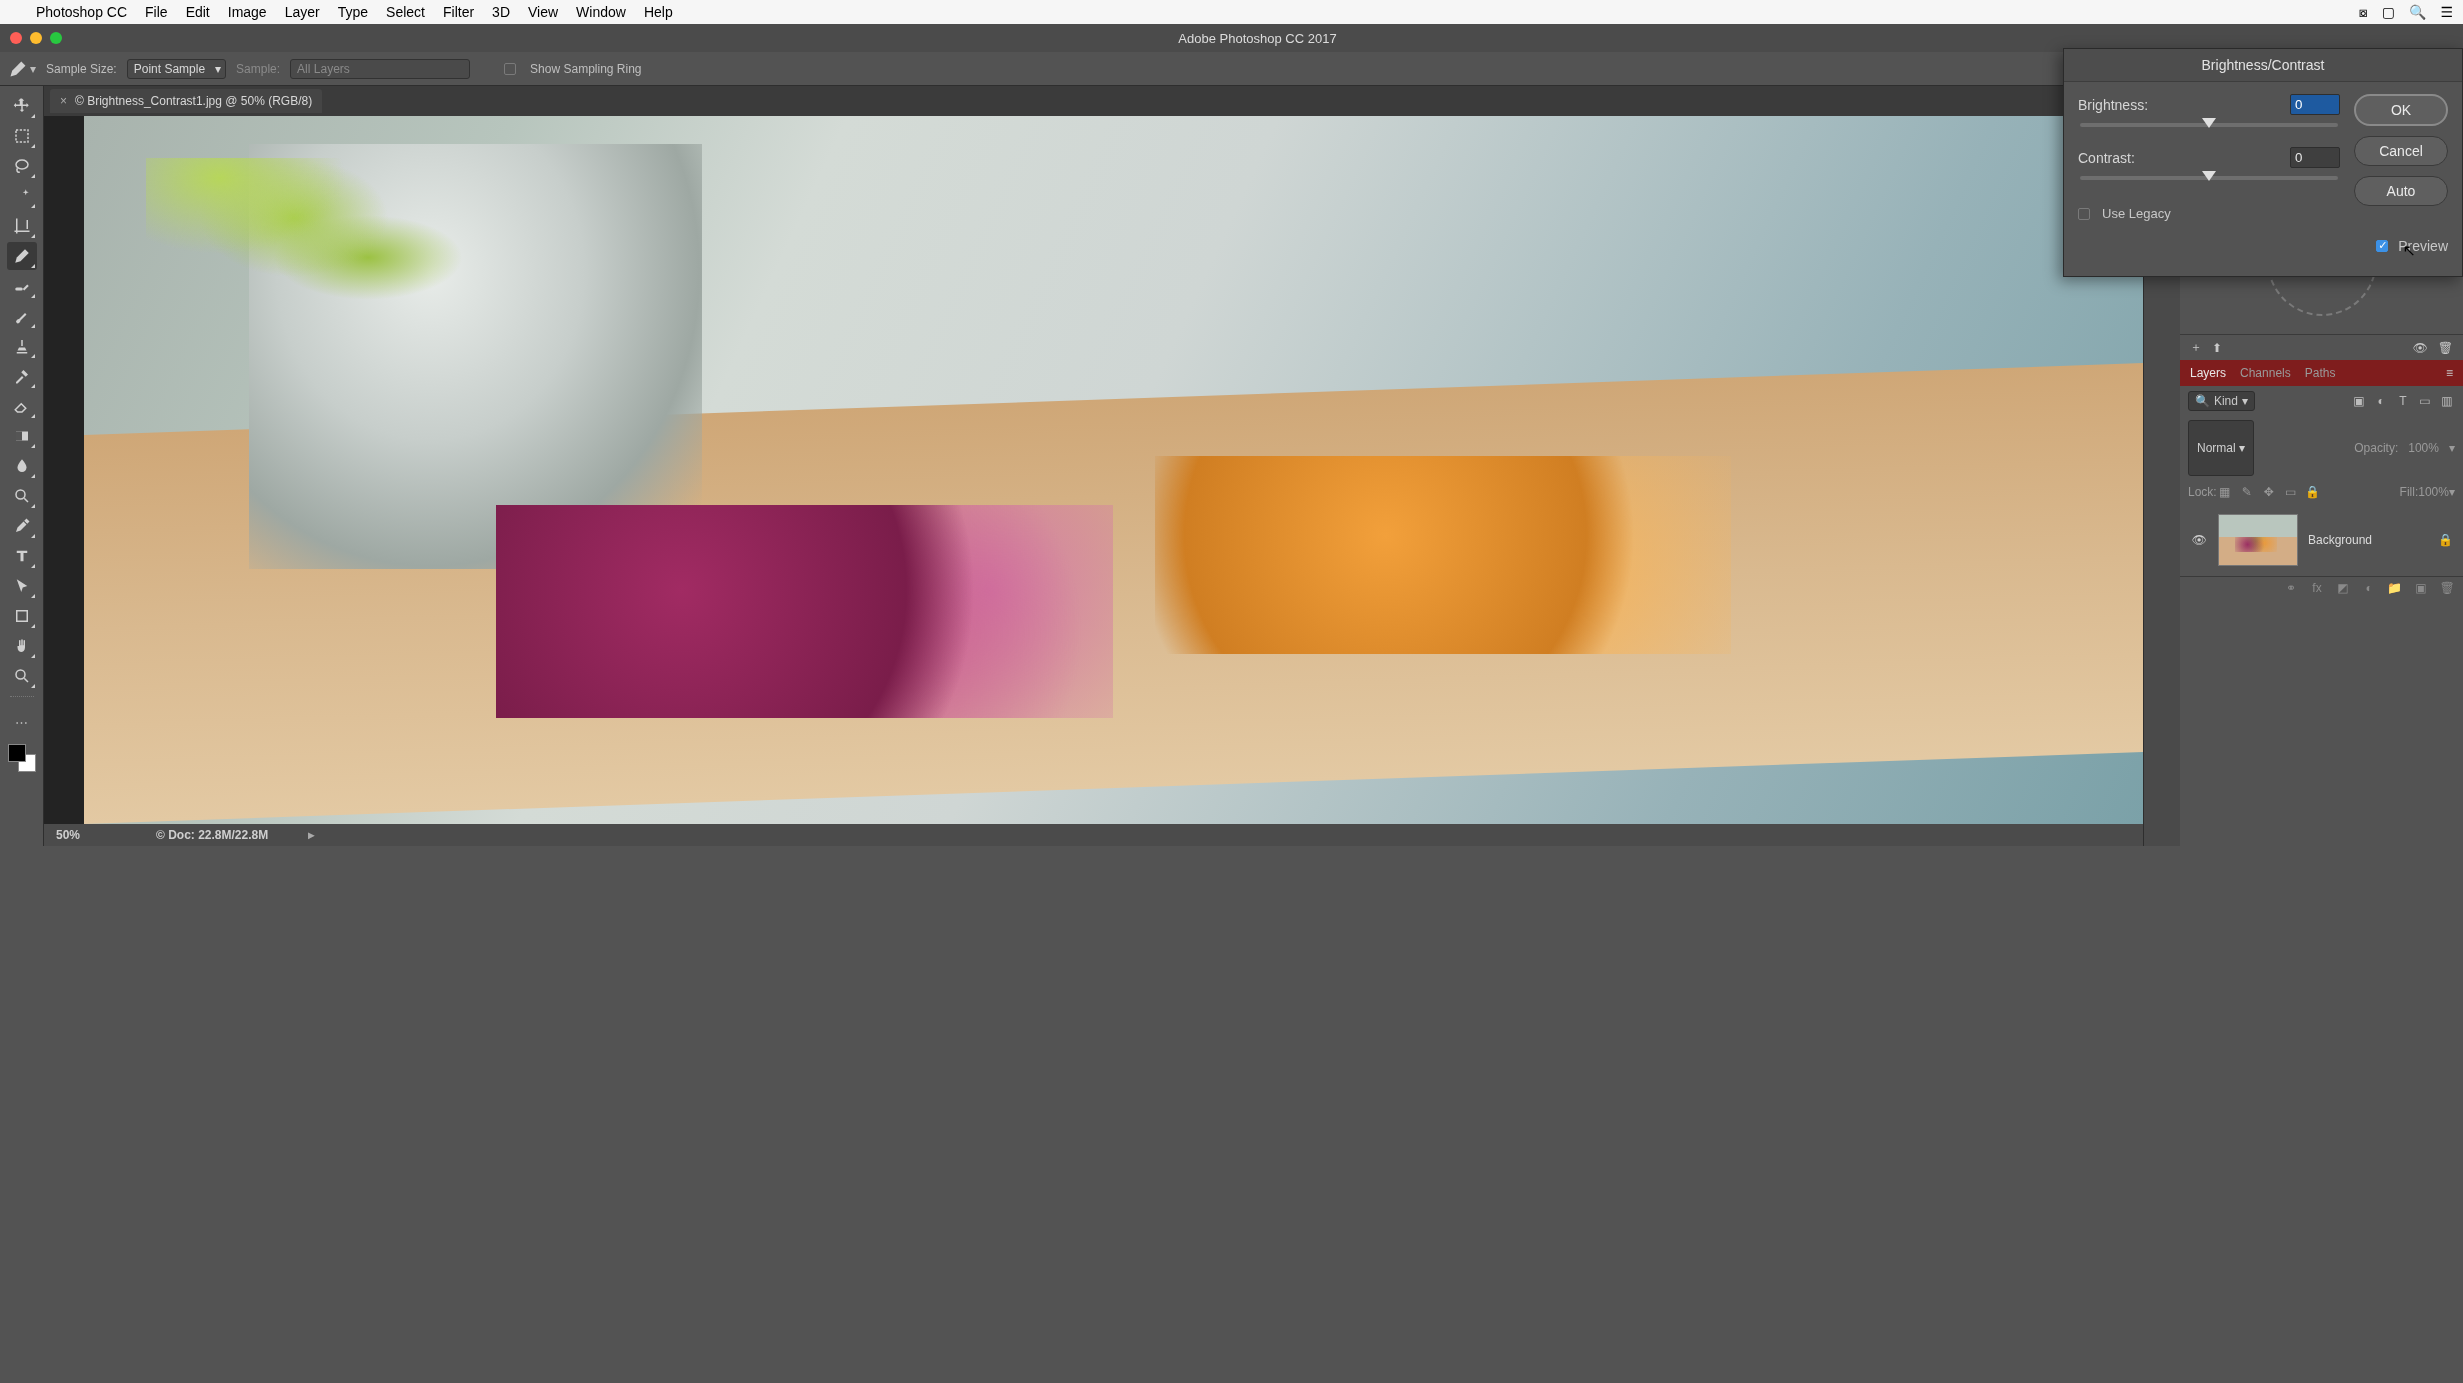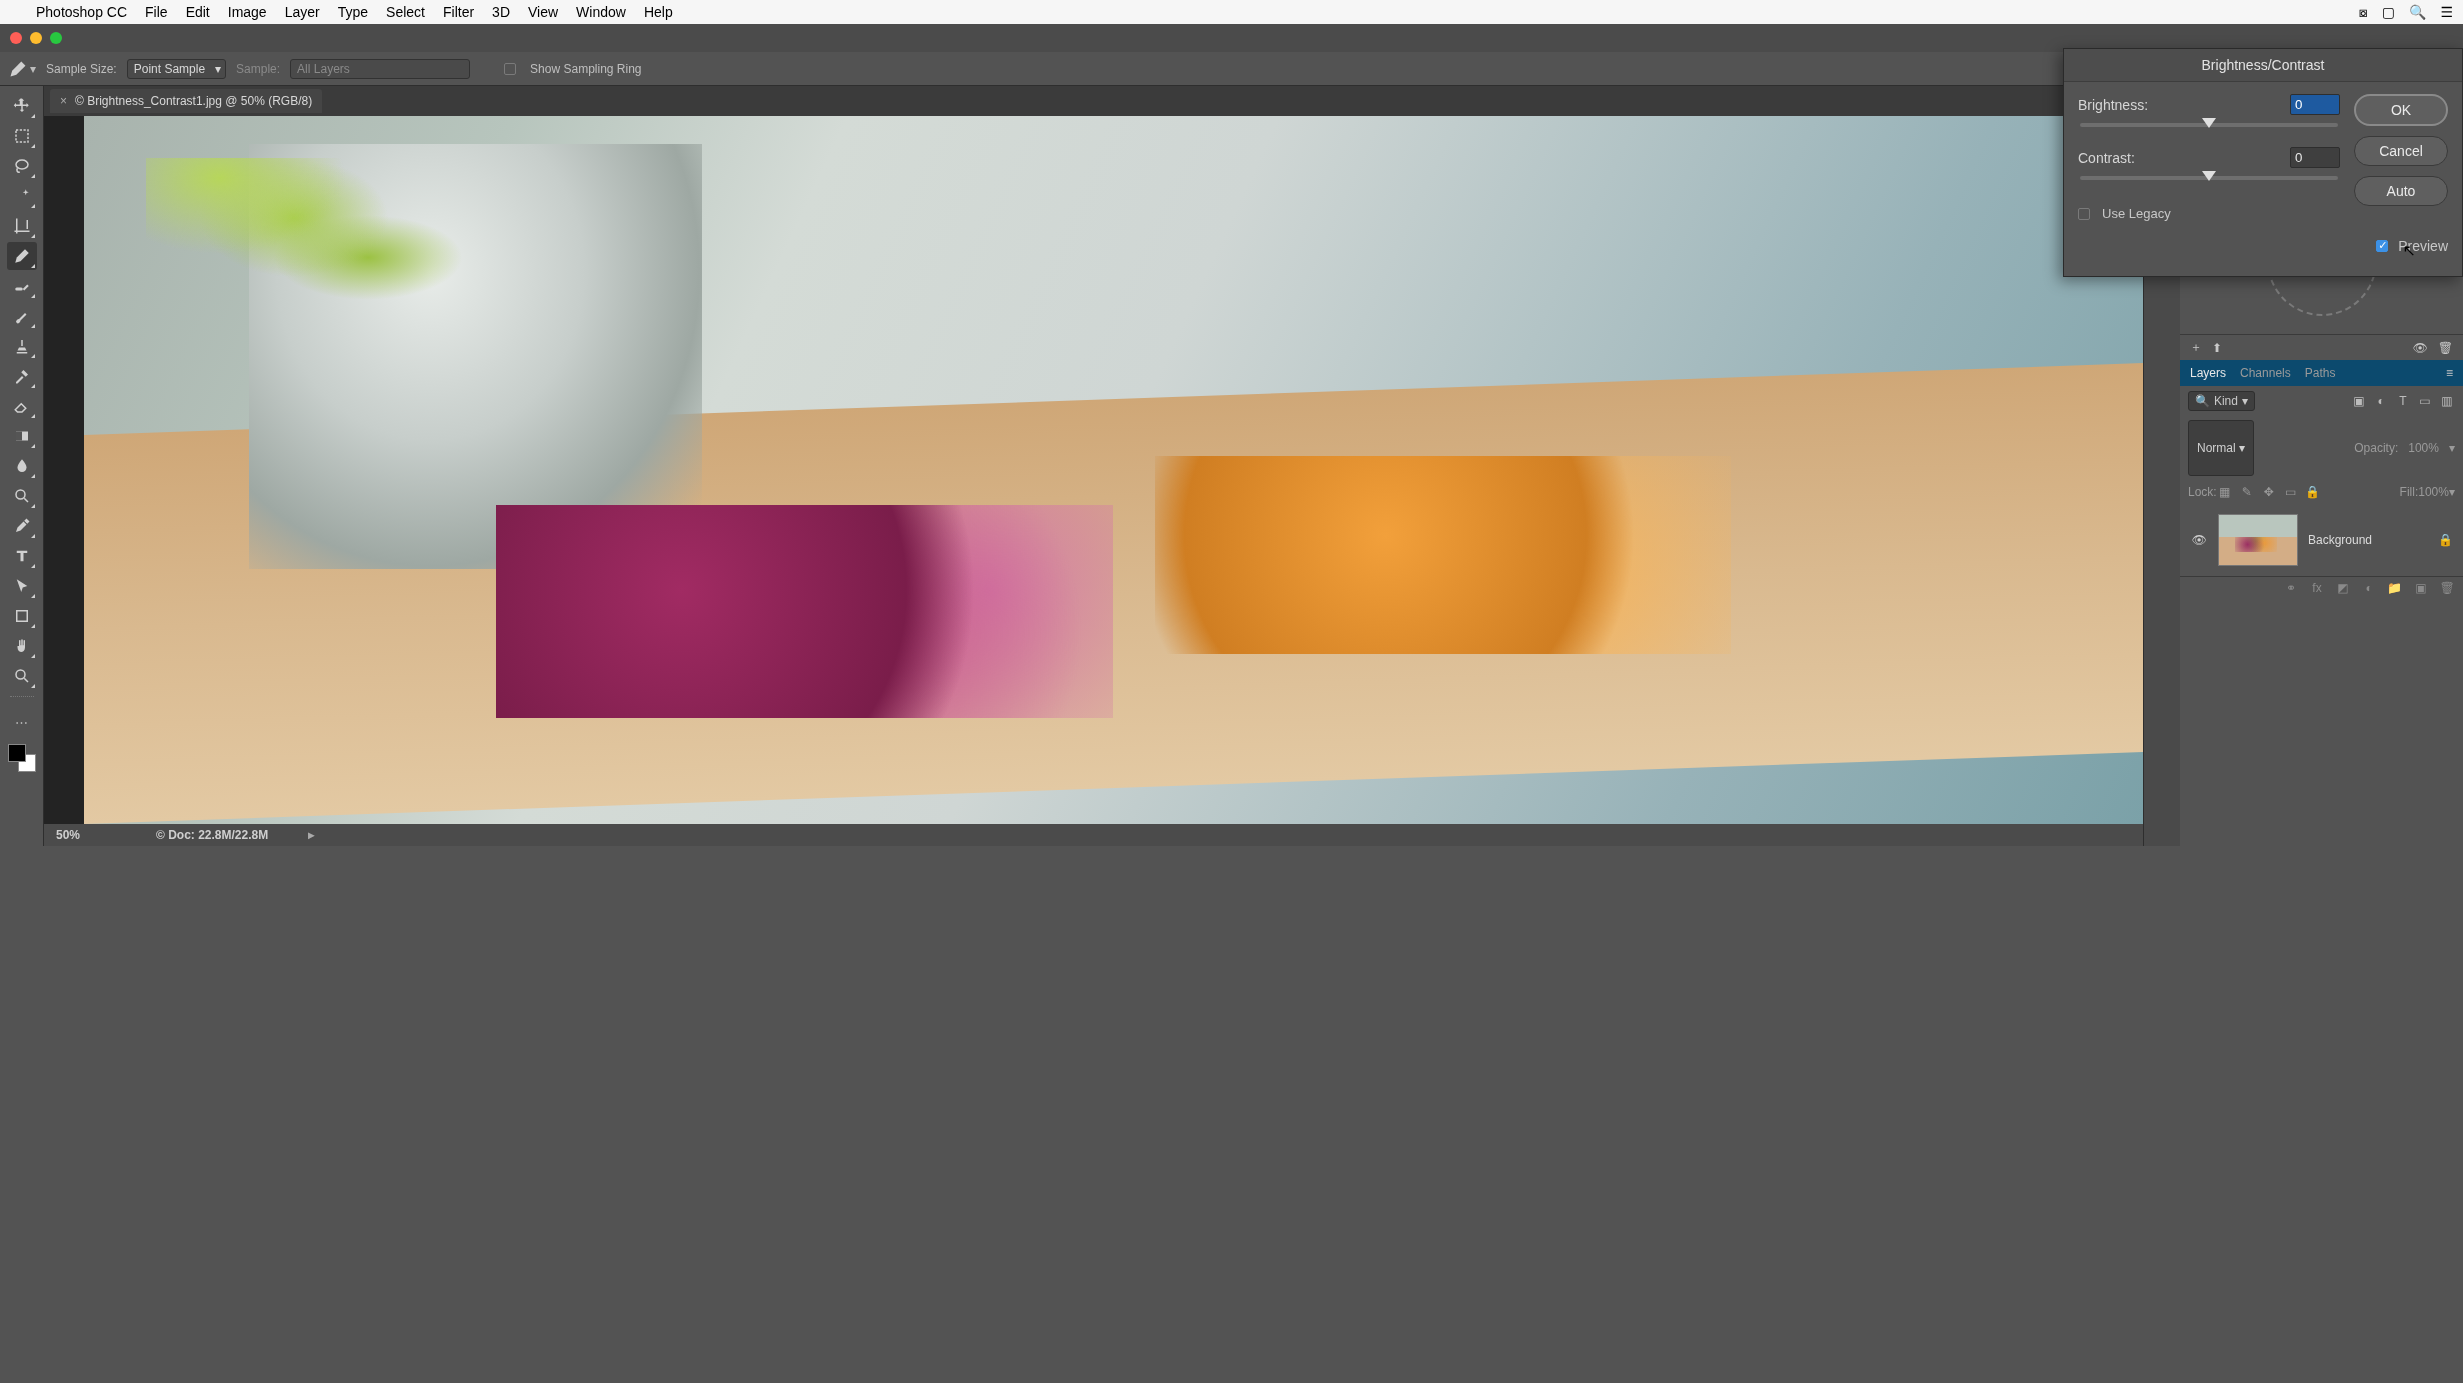--- a/index.html
+++ b/index.html
@@ -53,21 +53,21 @@
   .fern{position:absolute;top:6%;left:3%;width:18%;height:28%;background:radial-gradient(ellipse at 20% 10%, #b7d65b 0%, transparent 30%), radial-gradient(ellipse at 40% 30%, #a8cc4d 0%, transparent 30%), radial-gradient(ellipse at 60% 50%, #9cc243 0%, transparent 30%);}
 
   .status-bar { height:22px; background:#4b4b4b; color:#cfcfcf; font-size:12px; display:flex; align-items:center; gap:40px; padding:0 12px;font-weight:bold;}
   .status-bar .zoom{ width:60px; }
 
   .right-dock { width:320px; background:#535353; border-left:1px solid #2e2e2e; display:flex; }
   .dock-icons{ width:36px; background:#4a4a4a; display:flex; flex-direction:column; align-items:center; gap:18px; padding-top:18px;}
   .dock-icons svg{ width:20px; height:20px; fill:#bcbcbc;}
   .panels { flex:1; display:flex; flex-direction:column; font-size:12px; color:#c8c8c8;}
   .red-strip{ height:10px; background:#ff3b30; margin-bottom:2px; width:30px; align-self:flex-end; margin-right:6px;}
-  .panel-tabs{ display:flex; gap:14px; padding:6px 10px; background:#0c4a6e;}
+  .panel-tabs{ display:flex; gap:14px; padding:6px 10px; background:#7f1d1d;}
   .panel-tabs .tab{ color:#9a9a9a; cursor:pointer;}
   .panel-tabs .tab.active{ color:#e8e8e8; }
   .panel-tabs .tab.activeLayers{color:#e8e8e8;}
   .lib-select{ margin:8px 10px; display:flex; gap:6px; align-items:center;}
   .lib-select .sel{ flex:1; background:#3f3f3f; border:1px solid #2e2e2e; border-radius:3px; padding:3px 6px; display:flex; justify-content:space-between;}
   .grid-icon, .list-icon{ width:18px;height:18px; background:#3f3f3f; border:1px solid #2e2e2e; display:flex; align-items:center; justify-content:center;}
   .search-stock{ margin:2px 10px; background:#3f3f3f; border:1px solid #2e2e2e; border-radius:3px; padding:3px 6px; display:flex; align-items:center; gap:6px; color:#8a8a8a;}
   .drop-target{ margin:18px auto; width:110px; height:110px; border:2px dashed #7a7a7a; border-radius:55px; display:flex; align-items:center; justify-content:center; color:#8a8a8a; font-size:22px;}
   .lib-foot{ display:flex; gap:10px; padding:4px 10px; border-top:1px solid #3a3a3a; align-items:center;}
   .lib-foot .spacer{flex:1;}
@@ -138,20 +138,21 @@
 </div>
 
 <div class="app-window">
 
   <div class="titlebar">
     <div class="traffic">
       <span class="red"></span>
       <span class="yel"></span>
       <span class="grn"></span>
     </div>
+    <div class="title">Adobe Photoshop CC 2017</div>
   </div>
 
   <div class="options-bar">
     <div class="tool-icon">
       <svg viewBox="0 0 24 24">
           <path fill="#d0d0d0" d="M3 21l2-7 11-11 5 5-11 11-7 2z"></path>
         </svg>
       <span style="margin-left:2px;color:#bcbcbc;">▾</span>
     </div>
     <label>Sample Size:</label>

